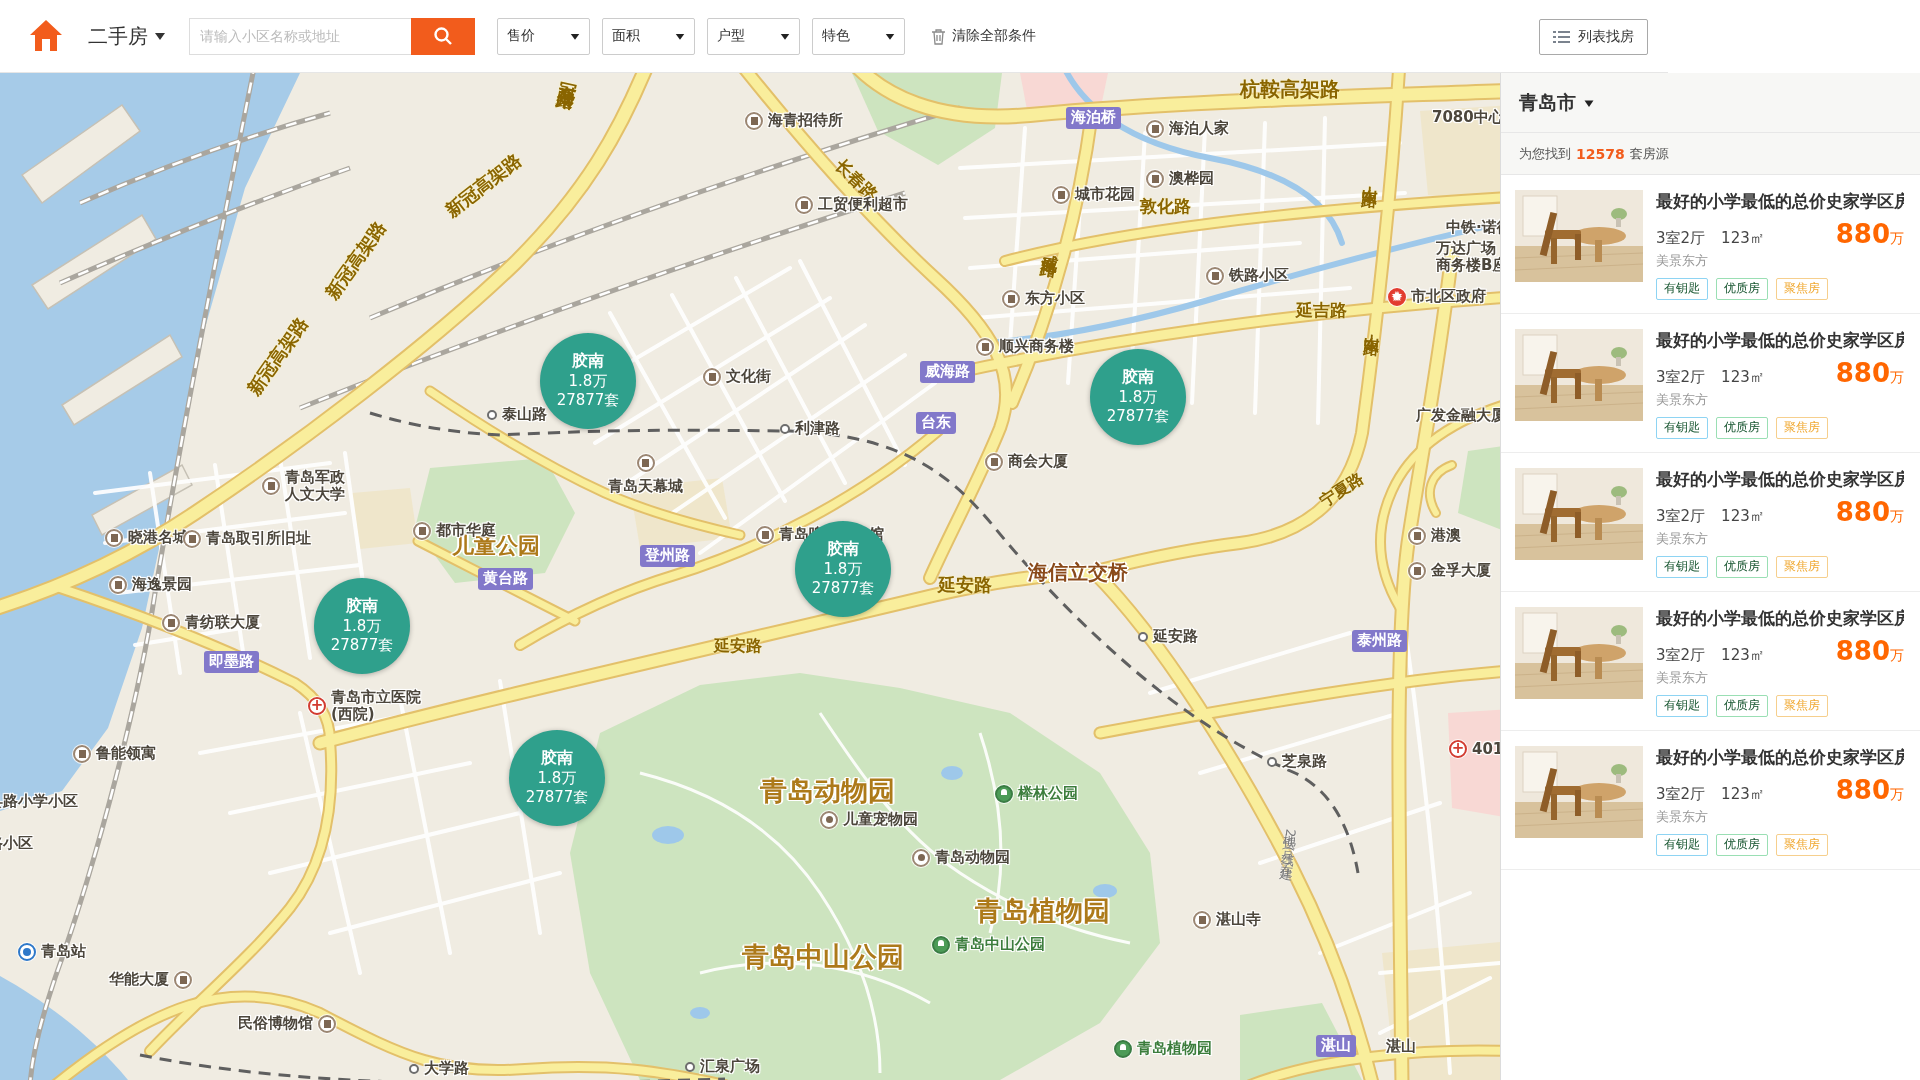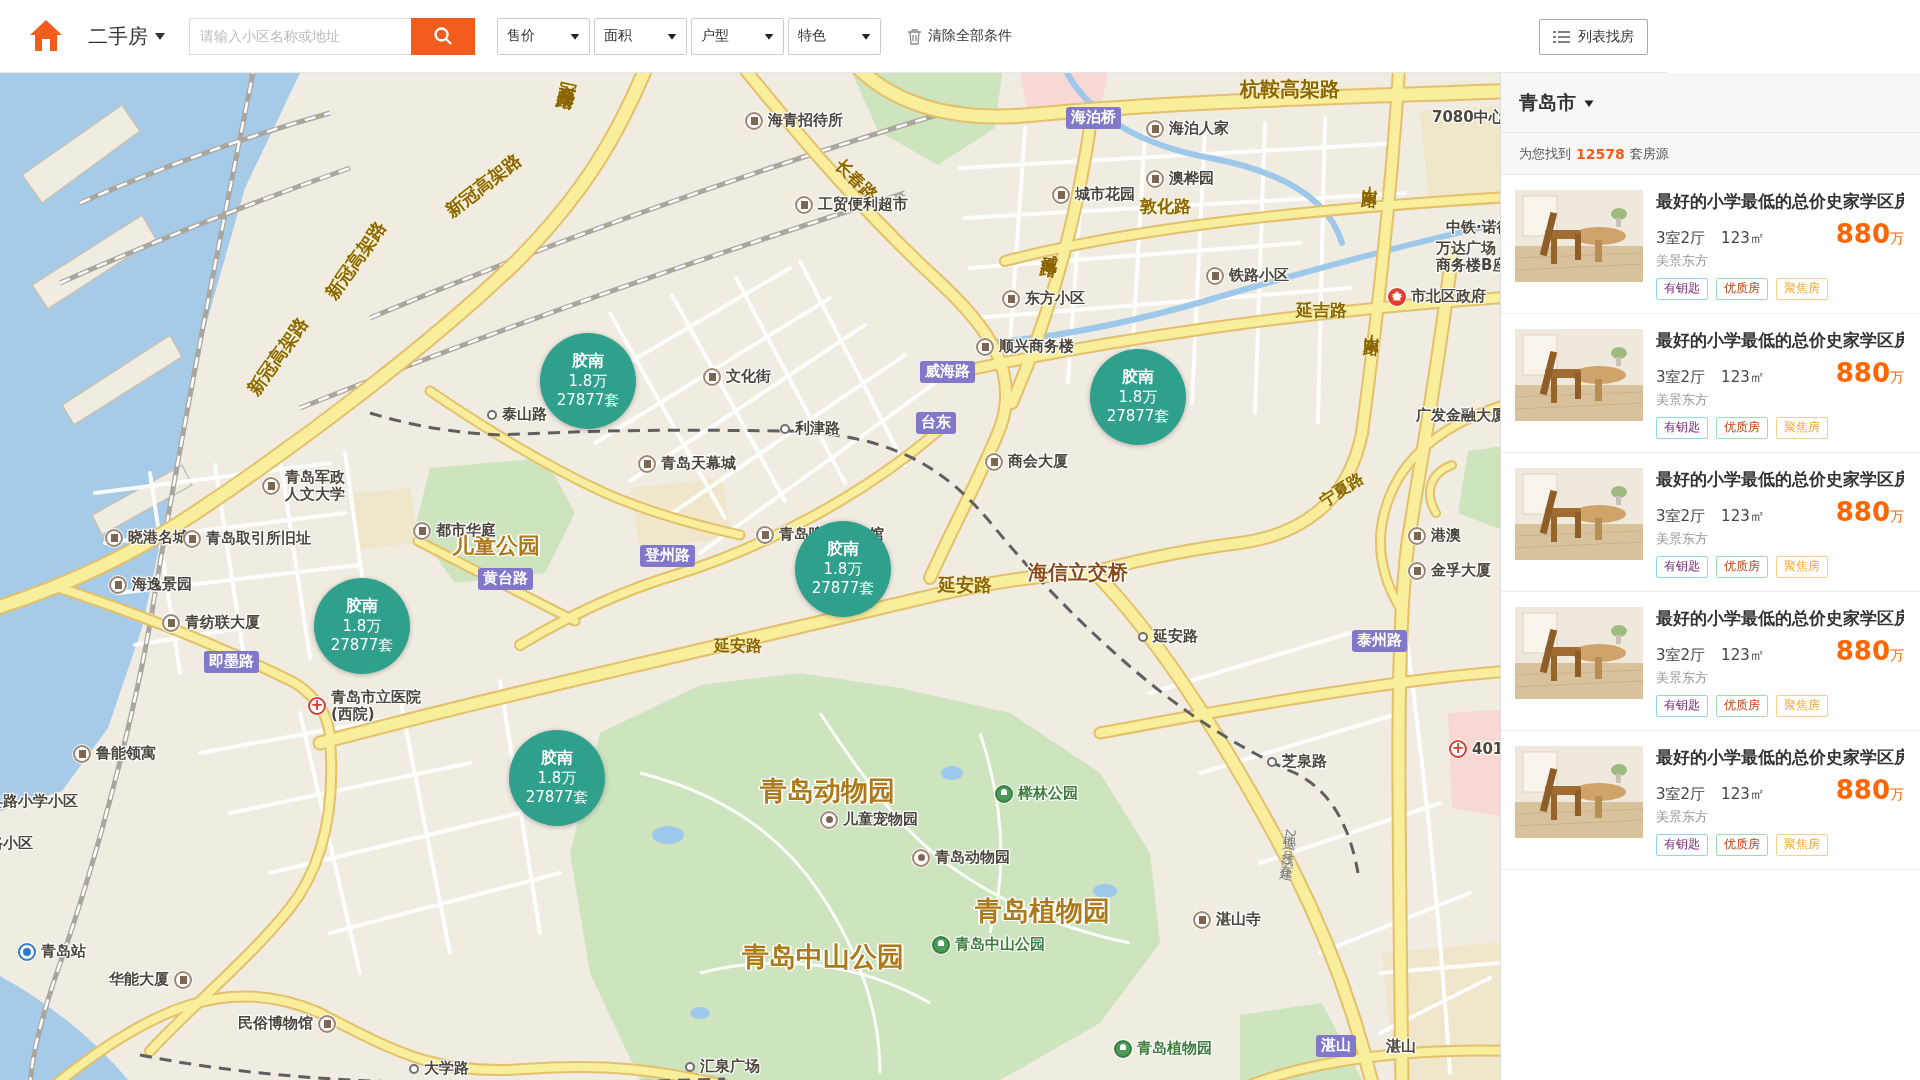--- a/index.html
+++ b/index.html
@@ -12,21 +12,21 @@
     border-bottom:1px solid #e6e6e6; display:flex; align-items:center; padding-left:28px; z-index:50; }
   .logo { width:36px; height:36px; margin-right:24px; flex:0 0 auto; }
   .nav { display:flex; align-items:center; gap:7px; font-size:20px; color:#333; cursor:pointer; }
   .car { width:0; height:0; border:5px solid transparent; border-top:7px solid #333; margin-top:6px; }
   .searchbox { display:flex; margin-left:24px; }
   .searchbox input { width:222px; height:37px; border:1px solid #ddd; border-right:none; padding:0 10px;
     font-size:14px; color:#333; outline:none; }
   .searchbox input::placeholder { color:#bcbcbc; }
   .search-btn { width:64px; height:37px; background:#f25c1c; border:none; cursor:pointer;
     display:flex; align-items:center; justify-content:center; }
-  .filters { display:flex; margin-left:22px; gap:4px; }
+  .filters { display:flex; margin-left:22px; gap:12px; }
   .select { width:93px; height:37px; border:1px solid #ccc; border-radius:2px; display:flex;
     align-items:center; justify-content:space-between; padding:0 9px; font-size:14px; color:#333; cursor:pointer; background:#fff; }
   .select .car { border-top-color:#222; transform:scale(.85); }
   .clearbar { display:flex; align-items:center; gap:6px; margin-left:26px; font-size:14px; color:#333; cursor:pointer; }
   .listbtn { position:absolute; right:20px; top:19px; height:36px; border:1px solid #a9a9a9; border-radius:2px;
     display:flex; align-items:center; gap:8px; padding:0 13px; font-size:14px; color:#333; background:#fff; cursor:pointer; }
 
   
   .map-wrap { position:absolute; left:0; top:73px; width:1500px; height:1007px; overflow:hidden; background:#f0ece2; }
   .map-svg { position:absolute; left:0; top:0; }
@@ -82,22 +82,22 @@
   .info { flex:1; min-width:0; }
   .c-title { font-size:17px; font-weight:bold; color:#333; white-space:nowrap; overflow:hidden; }
   .c-row2 { display:flex; align-items:baseline; margin-top:6px; font-size:15px; color:#444; }
   .c-area { margin-left:16px; }
   .c-price { margin-left:auto; color:#ff6600; white-space:nowrap; }
   .c-price b { font-size:26px; font-weight:bold; }
   .c-price i { font-size:14px; }
   .c-comm { margin-top:3px; font-size:13px; color:#979797; }
   .c-tags { margin-top:7px; }
   .tag { display:inline-block; font-size:12px; padding:1px 7px 2px; border:1px solid; border-radius:2px; margin-right:8px; background:#fff; }
-  .tag.t0 { color:#701a75; border-color:#8ed4f3; }
-  .tag.t1 { color:#c2410c; border-color:#9adfb4; }
+  .tag.t0 { color:#14532d; border-color:#8ed4f3; }
+  .tag.t1 { color:#14532d; border-color:#9adfb4; }
   .tag.t2 { color:#f0a830; border-color:#f6cf8d; }
 </style>
 </head>
 <body>
 
 <div class="topbar">
   <svg class="logo" viewBox="0 0 36 36">
     <path d="M18 2 L34 17 H29 V33 H7 V17 H2 Z" fill="#f25c1c"></path>
     <rect x="14" y="21" width="8" height="12" fill="#fff"></rect>
   </svg>
@@ -382,21 +382,21 @@
         <span>文化街</span>
       </div>
       <div class="poi" style="left: 487px; top: 332px;">
         <i class="ic dot"></i>
         <span>泰山路</span>
       </div>
       <div class="poi" style="left: 780px; top: 346px;">
         <i class="ic dot"></i>
         <span>利津路</span>
       </div>
-      <div class="poi" style="left: 638px; top: 381px;">
+      <div class="poi" style="left: 608px; top: 381px; flex-direction: column;">
         <i class="ic b"></i>
         <span>青岛天幕城</span>
       </div>
       <div class="poi" style="left: 985px; top: 379px;">
         <i class="ic b"></i>
         <span>商会大厦</span>
       </div>
       <div class="poi" style="left: 105px; top: 415px; margin-top: 40px;">
         <i class="ic b"></i>
         <span>晓港名城</span>

